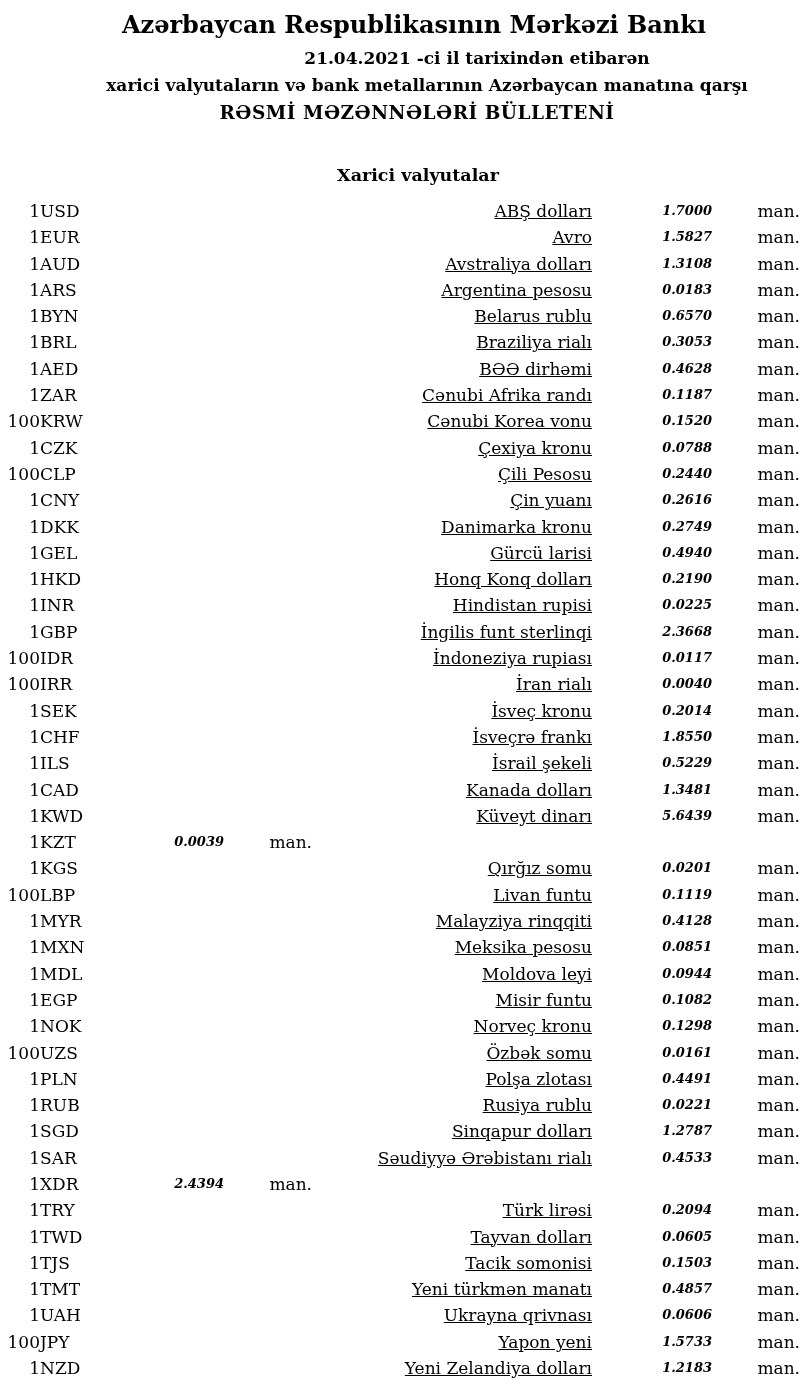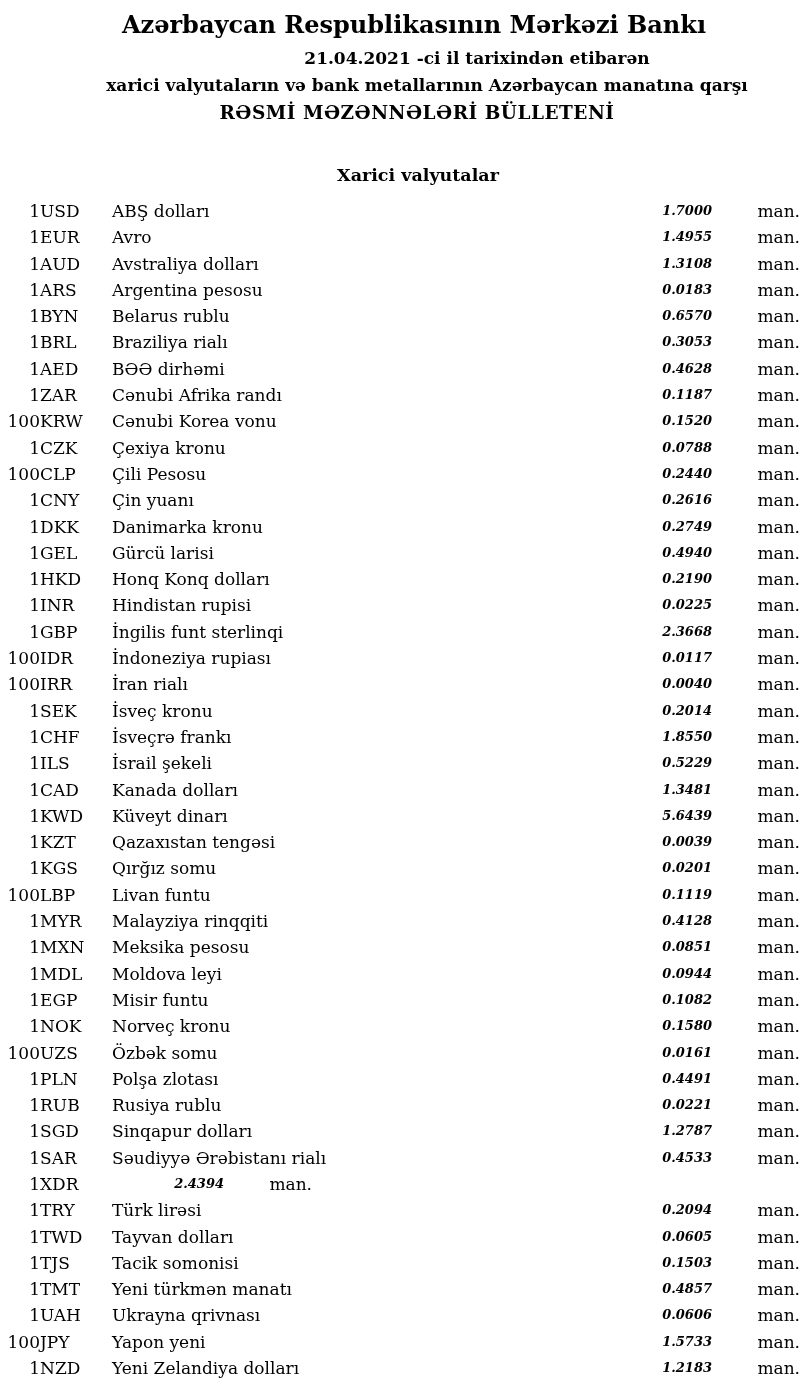--- a/index.html
+++ b/index.html
@@ -37,21 +37,21 @@
   }
   .rate-row {
     display: flex;
     height: 26.3px;
     line-height: 26.3px;
     font-size: 17px;
     white-space: nowrap;
   }
   .cell-qty  { width: 40px;  text-align: right; }
   .cell-code { width: 64px;  text-align: left; }
-  .cell-name { flex: 1; padding-left: 8px; text-align: left; overflow: hidden; }
+  .cell-name { flex: 1; padding-left: 8px; text-align: right; overflow: hidden; text-decoration: underline; }
   .cell-rate { width: 120px; text-align: right; font-weight: bold; font-style: italic; font-size: 13px; }
   .cell-unit { width: 72px;  padding-left: 16px; text-align: right; }
 </style>
 </head>
 <body>
 
 <div class="doc">
 
   <div class="hline doc-title">Azərbaycan Respublikasının Mərkəzi Bankı</div>
 
@@ -69,21 +69,21 @@
     <span class="cell-code">USD</span>
     <span class="cell-name">ABŞ dolları</span>
     <span class="cell-rate">1.7000</span>
     <span class="cell-unit">man.</span>
   </div>
 
   <div class="rate-row">
     <span class="cell-qty">1</span>
     <span class="cell-code">EUR</span>
     <span class="cell-name">Avro</span>
-    <span class="cell-rate">1.4955</span>
+    <span class="cell-rate">1.5827</span>
     <span class="cell-unit">man.</span>
   </div>
 
   <div class="rate-row">
     <span class="cell-qty">1</span>
     <span class="cell-code">AUD</span>
     <span class="cell-name">Avstraliya dolları</span>
     <span class="cell-rate">1.3108</span>
     <span class="cell-unit">man.</span>
   </div>
@@ -252,21 +252,20 @@
     <span class="cell-qty">1</span>
     <span class="cell-code">KWD</span>
     <span class="cell-name">Küveyt dinarı</span>
     <span class="cell-rate">5.6439</span>
     <span class="cell-unit">man.</span>
   </div>
 
   <div class="rate-row">
     <span class="cell-qty">1</span>
     <span class="cell-code">KZT</span>
-    <span class="cell-name">Qazaxıstan tengəsi</span>
     <span class="cell-rate">0.0039</span>
     <span class="cell-unit">man.</span>
   </div>
 
   <div class="rate-row">
     <span class="cell-qty">1</span>
     <span class="cell-code">KGS</span>
     <span class="cell-name">Qırğız somu</span>
     <span class="cell-rate">0.0201</span>
     <span class="cell-unit">man.</span>
@@ -309,21 +308,21 @@
     <span class="cell-code">EGP</span>
     <span class="cell-name">Misir funtu</span>
     <span class="cell-rate">0.1082</span>
     <span class="cell-unit">man.</span>
   </div>
 
   <div class="rate-row">
     <span class="cell-qty">1</span>
     <span class="cell-code">NOK</span>
     <span class="cell-name">Norveç kronu</span>
-    <span class="cell-rate">0.1580</span>
+    <span class="cell-rate">0.1298</span>
     <span class="cell-unit">man.</span>
   </div>
 
   <div class="rate-row">
     <span class="cell-qty">100</span>
     <span class="cell-code">UZS</span>
     <span class="cell-name">Özbək somu</span>
     <span class="cell-rate">0.0161</span>
     <span class="cell-unit">man.</span>
   </div>

